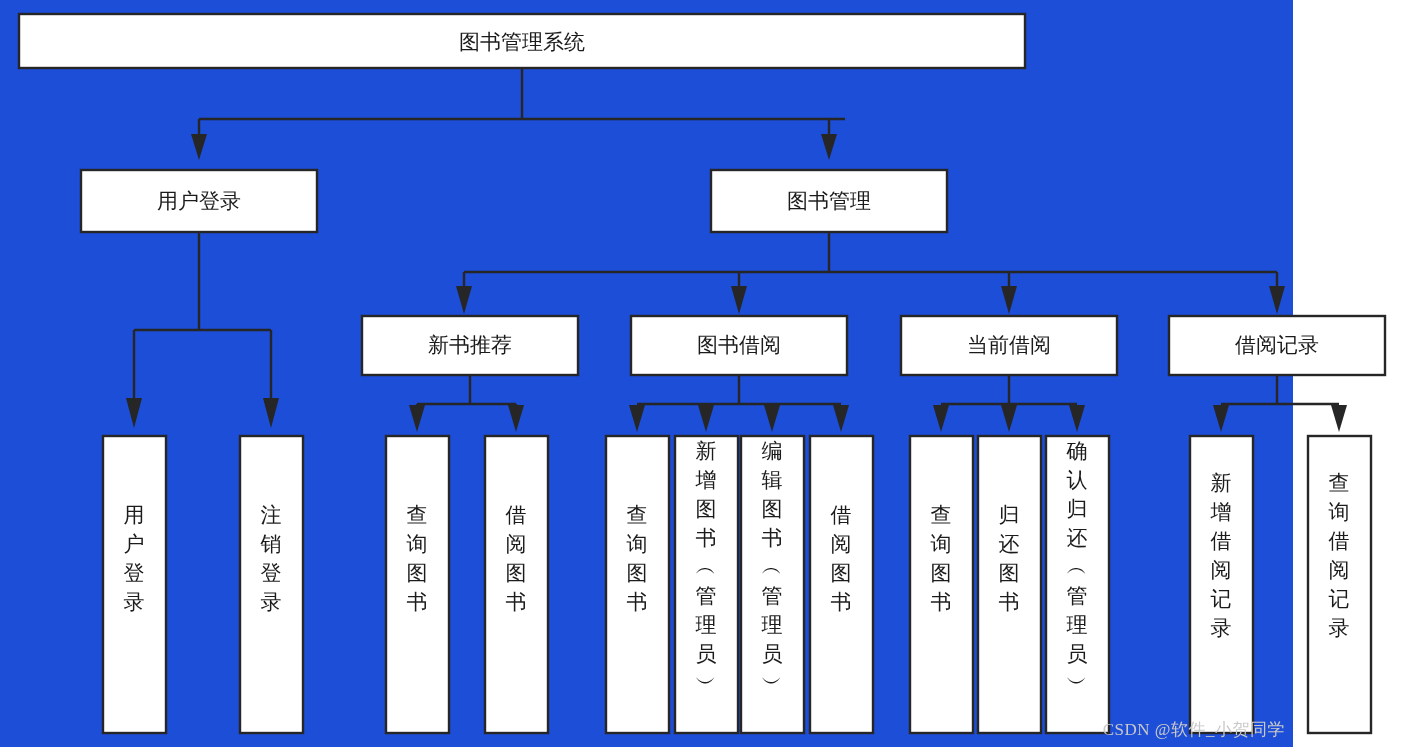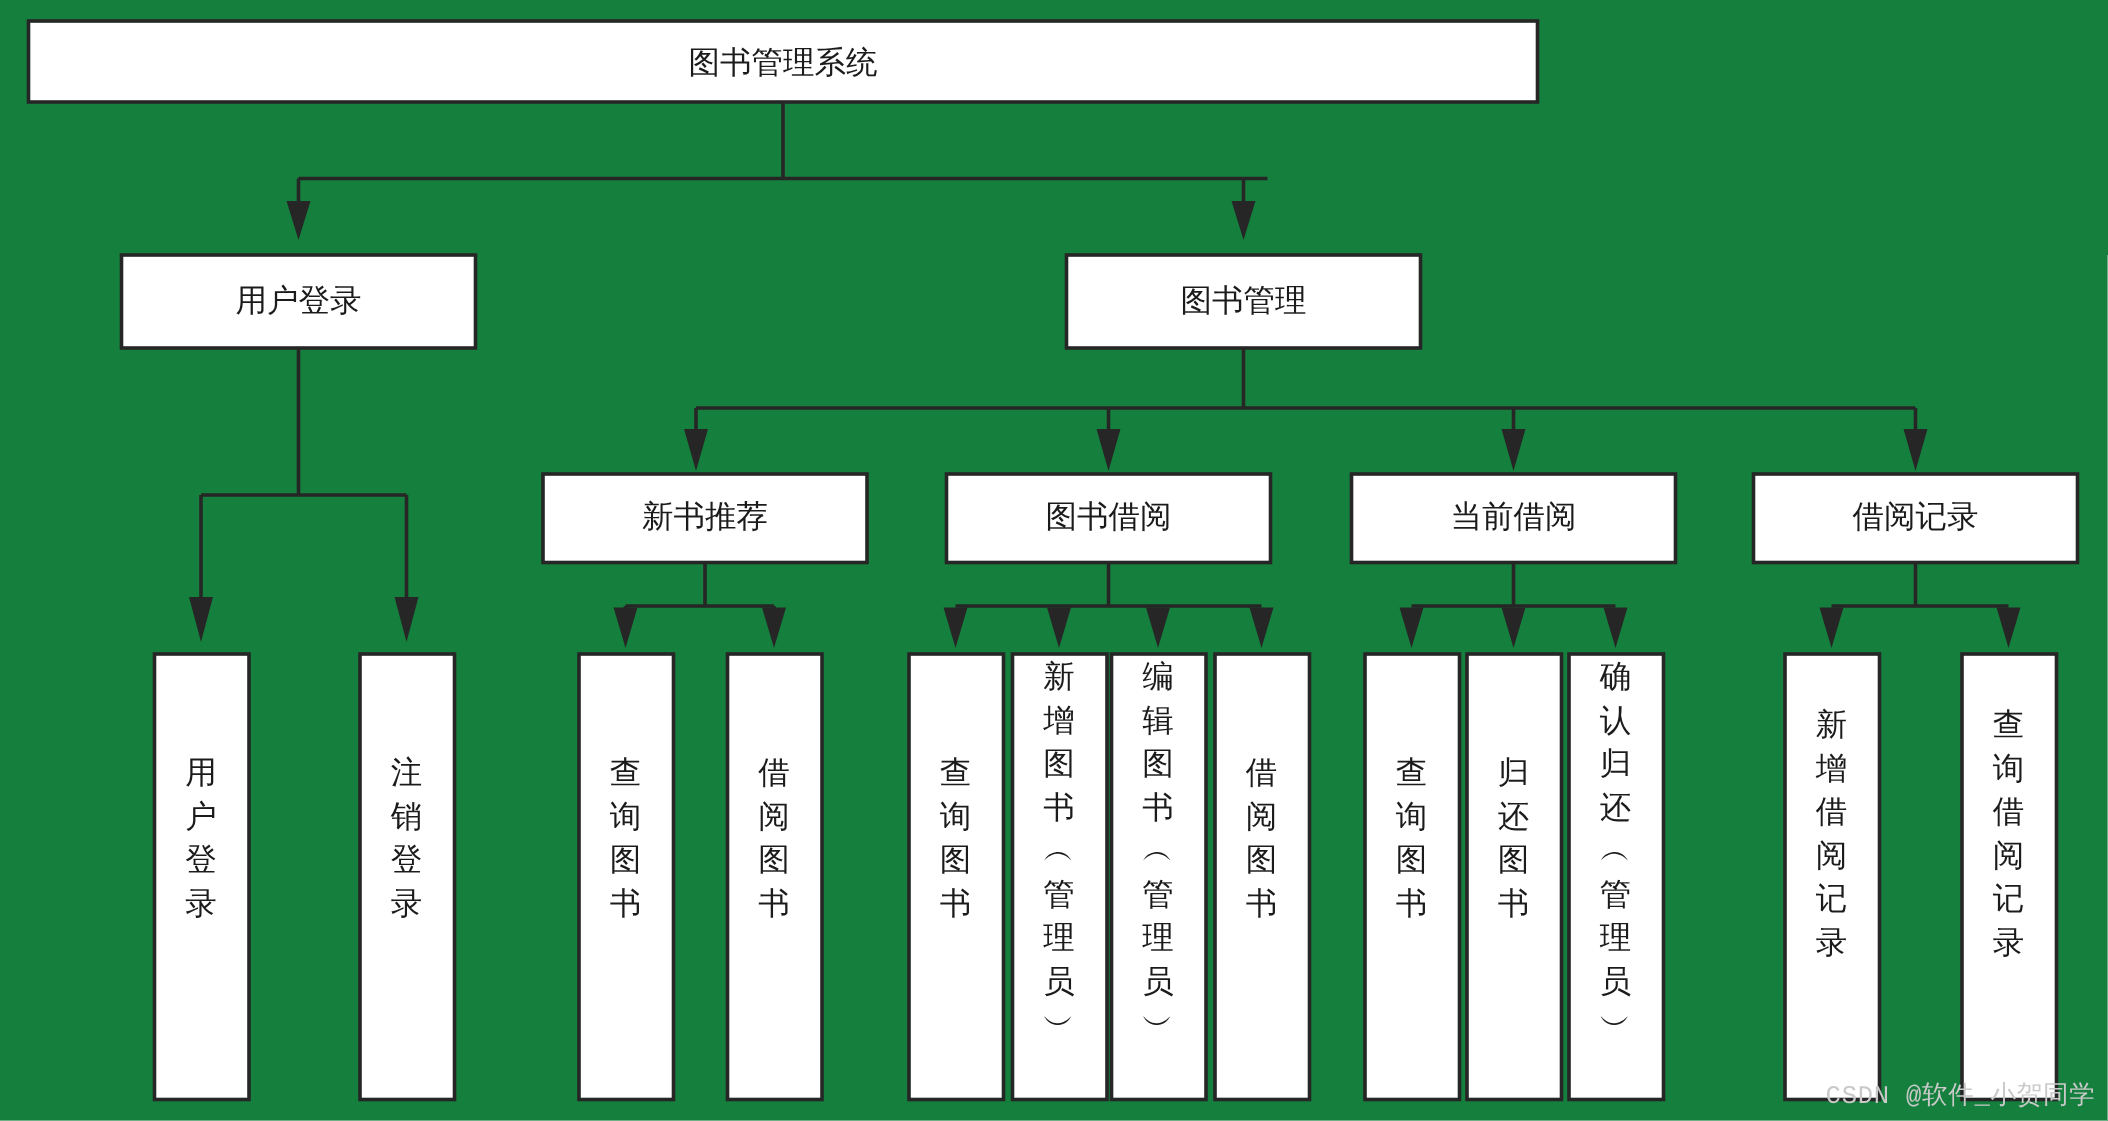--- a/index.html
+++ b/index.html
@@ -8,23 +8,23 @@
     background: #ffffff;
   }
   body {
     width: 1405px;
     height: 747px;
     font-family: "Liberation Sans", "DejaVu Sans", sans-serif;
     overflow: hidden;
   }
   #diagram-root {
     position: relative;
-    width: 1405px;
+    width: 1293px;
     height: 747px;
-    background: #15803d;
+    background: #1d4ed8;
   }
   svg#flow-svg {
     position: absolute;
     top: 0;
     left: 0;
     width: 1405px;
     height: 747px;
     display: block;
   }
   .node-box {
@@ -52,21 +52,21 @@
     stroke-linecap: butt;
   }
   .arrow-head {
     fill: #262626;
     stroke: none;
   }
   .watermark {
     position: absolute;
     right: 8px;
     bottom: 6px;
-    font-family: Liberation Mono, monospace;
+    font-family: Liberation Serif, serif;
     font-size: 17px;
     color: #c9c9c9;
     white-space: nowrap;
     letter-spacing: 0.5px;
     user-select: none;
   }
 </style>
 </head>
 <body>
 

